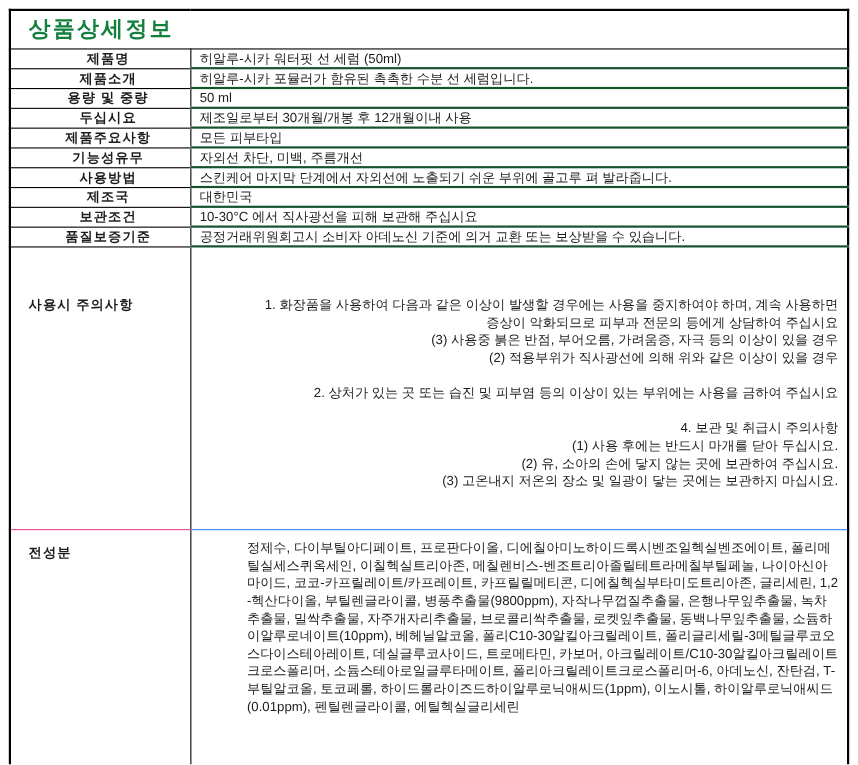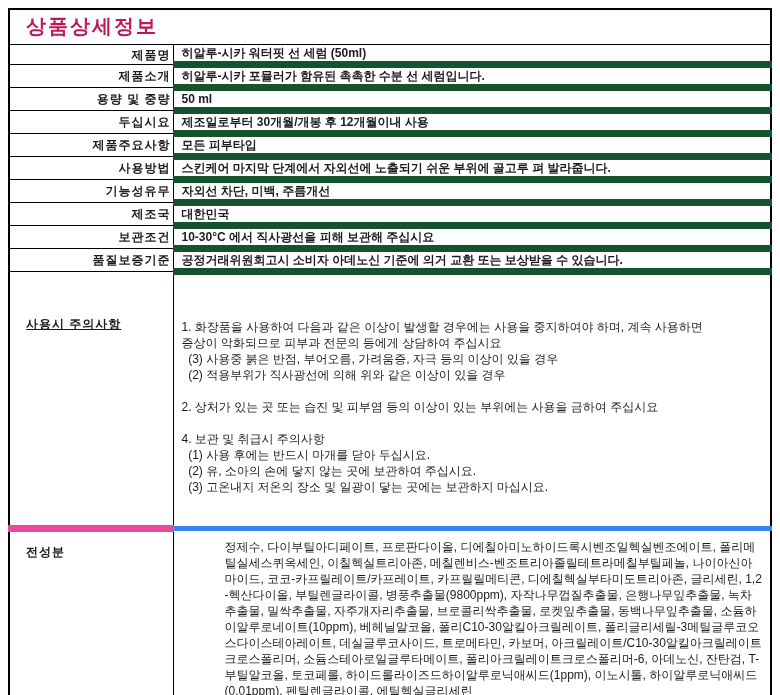--- a/index.html
+++ b/index.html
@@ -25,42 +25,42 @@
     background: #ffffff;
   }
   col.label-col { width: 164px; }
   tr.title-row td {
     font-size: 20px;
     font-weight: bold;
     letter-spacing: 2px;
     padding: 3px 0 4px 16px;
     height: 26px;
     border-bottom: 1px solid #000000;
-    color: #be185d;
+    color: #15803d;
   }
   tr.simple-row th {
-    text-align: right;
+    text-align: center;
     font-size: 12px;
     font-weight: bold;
     line-height: 16px;
     height: 16px;
     padding: 0 2px 0 16px;
     border-bottom: 1px solid #000000;
     border-right: 1px solid #000000;
     letter-spacing: 1px;
     white-space: nowrap;
     overflow: hidden;
   }
   tr.simple-row td {
     font-size: 12px;
-    font-weight: bold;
+    font-weight: normal;
     line-height: 16px;
     height: 16px;
     padding: 0 6px 0 8px;
-    border-bottom: 7px solid #14532d;
+    border-bottom: 2px solid #14532d;
     white-space: nowrap;
     overflow: hidden;
   }
   tr.big-row th {
     text-align: left;
     vertical-align: top;
     font-size: 12px;
     font-weight: bold;
     letter-spacing: 1px;
     padding-left: 16px;
@@ -68,22 +68,22 @@
     white-space: nowrap;
   }
   tr.big-row td {
     vertical-align: top;
     font-size: 12px;
     line-height: 16px;
     padding-left: 8px;
     padding-right: 8px;
   }
   tr.caution-row { height: 257px; }
-  tr.caution-row th { padding-top: 44px; border-bottom: 7px solid #ec4899; text-decoration: underline; }
-  tr.caution-row td { padding-top: 44px; border-bottom: 5px solid #3b82f6; }
+  tr.caution-row th { padding-top: 44px; border-bottom: 1px solid #ec4899; }
+  tr.caution-row td { padding-top: 44px; border-bottom: 1px solid #3b82f6; text-align: right; }
   tr.ingredients-row { height: 216px; }
   tr.ingredients-row th { padding-top: 12px; }
   tr.ingredients-row td { padding-top: 8px; }
   .caution-line {
     min-height: 16px;
     line-height: 16px;
     white-space: pre-wrap;
   }
   .ingredients-text {
     line-height: 16px;
@@ -119,26 +119,26 @@
         </tr>
         <tr class="simple-row">
           <th>두십시요</th>
           <td>제조일로부터 30개월/개봉 후 12개월이내 사용</td>
         </tr>
         <tr class="simple-row">
           <th>제품주요사항</th>
           <td>모든 피부타입</td>
         </tr>
         <tr class="simple-row">
+          <th>기능성유무</th>
+          <td>자외선 차단, 미백, 주름개선</td>
+        </tr>
+        <tr class="simple-row">
           <th>사용방법</th>
           <td>스킨케어 마지막 단계에서 자외선에 노출되기 쉬운 부위에 골고루 펴 발라줍니다.</td>
-        </tr>
-        <tr class="simple-row">
-          <th>기능성유무</th>
-          <td>자외선 차단, 미백, 주름개선</td>
         </tr>
         <tr class="simple-row">
           <th>제조국</th>
           <td>대한민국</td>
         </tr>
         <tr class="simple-row">
           <th>보관조건</th>
           <td>10-30°C 에서 직사광선을 피해 보관해 주십시요</td>
         </tr>
         <tr class="simple-row">

